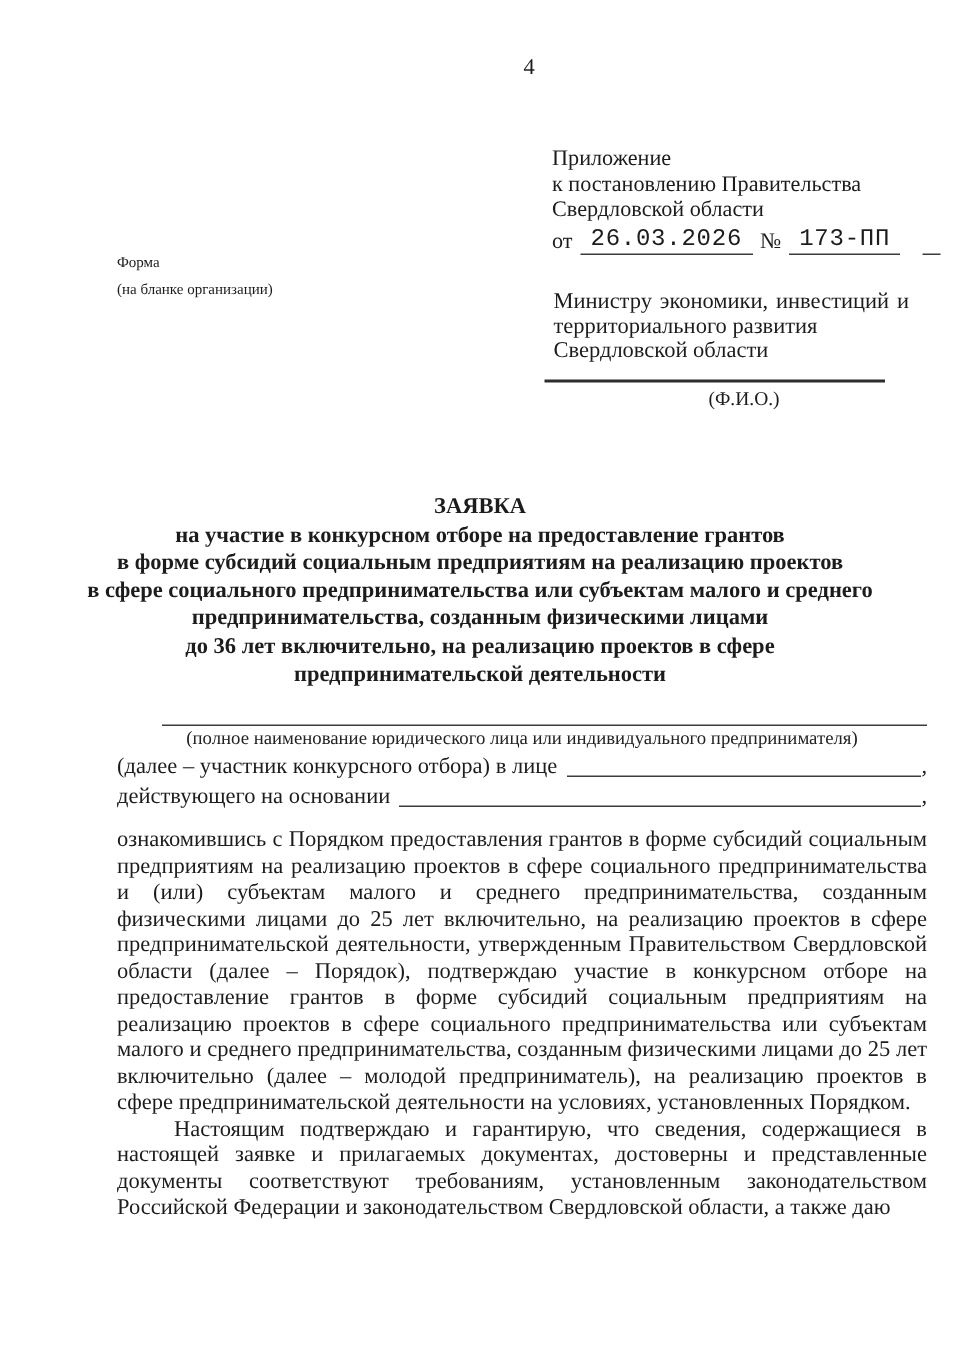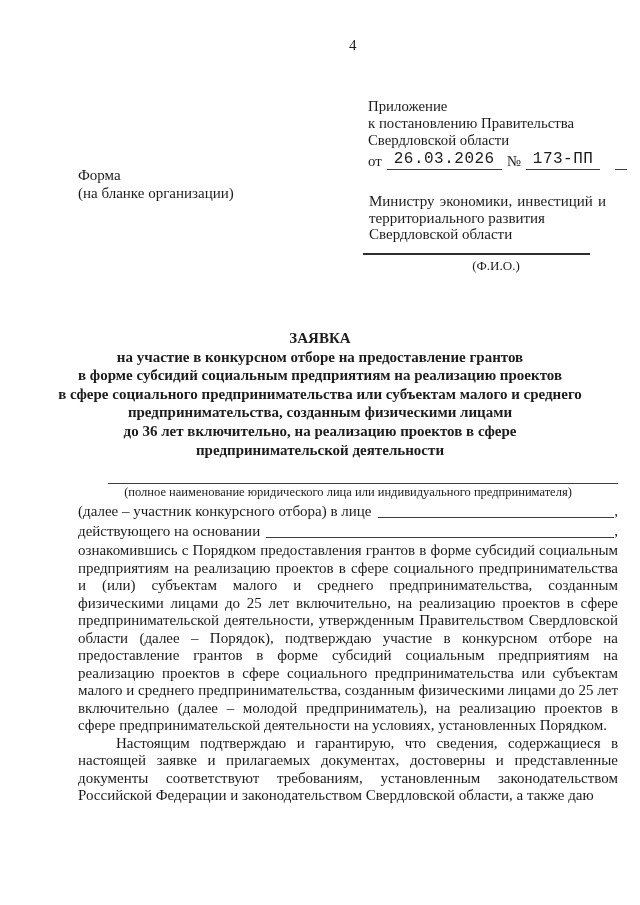--- a/index.html
+++ b/index.html
@@ -18,40 +18,40 @@
   .appendix{position:absolute;top:62px;left:368px;font-size:14.8px;line-height:17.2px;white-space:nowrap;margin-top:36px;}
   .appendix-date-row{display:flex;align-items:flex-end;margin-top:1px;}
   .u-mono{
     font-family:"Liberation Mono","DejaVu Sans Mono",monospace;
     font-size:16px;letter-spacing:.5px;
     border-bottom:1.5px solid #3c3c3c;
     padding:0 7px 1px 7px;margin:0 5px;
   }
   .u-stub{display:inline-block;width:12px;border-bottom:1.5px solid #3c3c3c;margin-left:10px;height:14px;}
   
-  .form-note{position:absolute;top:167px;left:78px;font-size:15px;line-height:17.6px;}
+  .form-note{position:absolute;top:167px;left:78px;font-size:10px;line-height:17.6px;}
   
   .addressee{position:absolute;top:193px;left:369px;width:237px;font-size:15px;line-height:16.7px;}
   .stretch{text-align:justify;text-align-last:justify;}
   .addressee-rule{height:0;border-bottom:2px solid #2e2e2e;width:227px;margin:10px 0 0 -6px;}
   .addressee-fio{font-size:13px;text-align:center;width:170px;margin:3px 0 0 42px;}
   
   .title-block{position:absolute;top:329px;left:0;right:0;text-align:center;font-weight:bold;font-size:15px;line-height:18.6px;}
   .title-block div{white-space:nowrap;}
   
   .form-main{position:absolute;top:477px;left:78px;width:540px;font-size:15px;line-height:17.5px;}
   .rule-top{height:6px;border-bottom:1.5px solid #3c3c3c;margin-left:30px;}
   .small-caption{font-size:12.5px;line-height:16px;color:#222;}
   .caption-center{text-align:center;}
   .fio-full-caption{width:280px;margin-left:250px;text-align:center;font-size:12.5px;line-height:16px;}
   .fill-row{display:flex;align-items:flex-end;height:20px;}
   .fill-row .label{white-space:nowrap;}
   .blank{flex:1 1 auto;border-bottom:1.5px solid #3c3c3c;margin:0 0 2px 6px;min-width:20px;}
   .para{text-align:justify;margin:0;}
-  .para1{margin-top:2px;}
+  .para1{margin-top:12px;}
   .para2{text-indent:38px;}
 </style>
 </head>
 <body>
 
 <div class="page">
 
   <div class="page-number">4</div>
 
   <div class="appendix">

